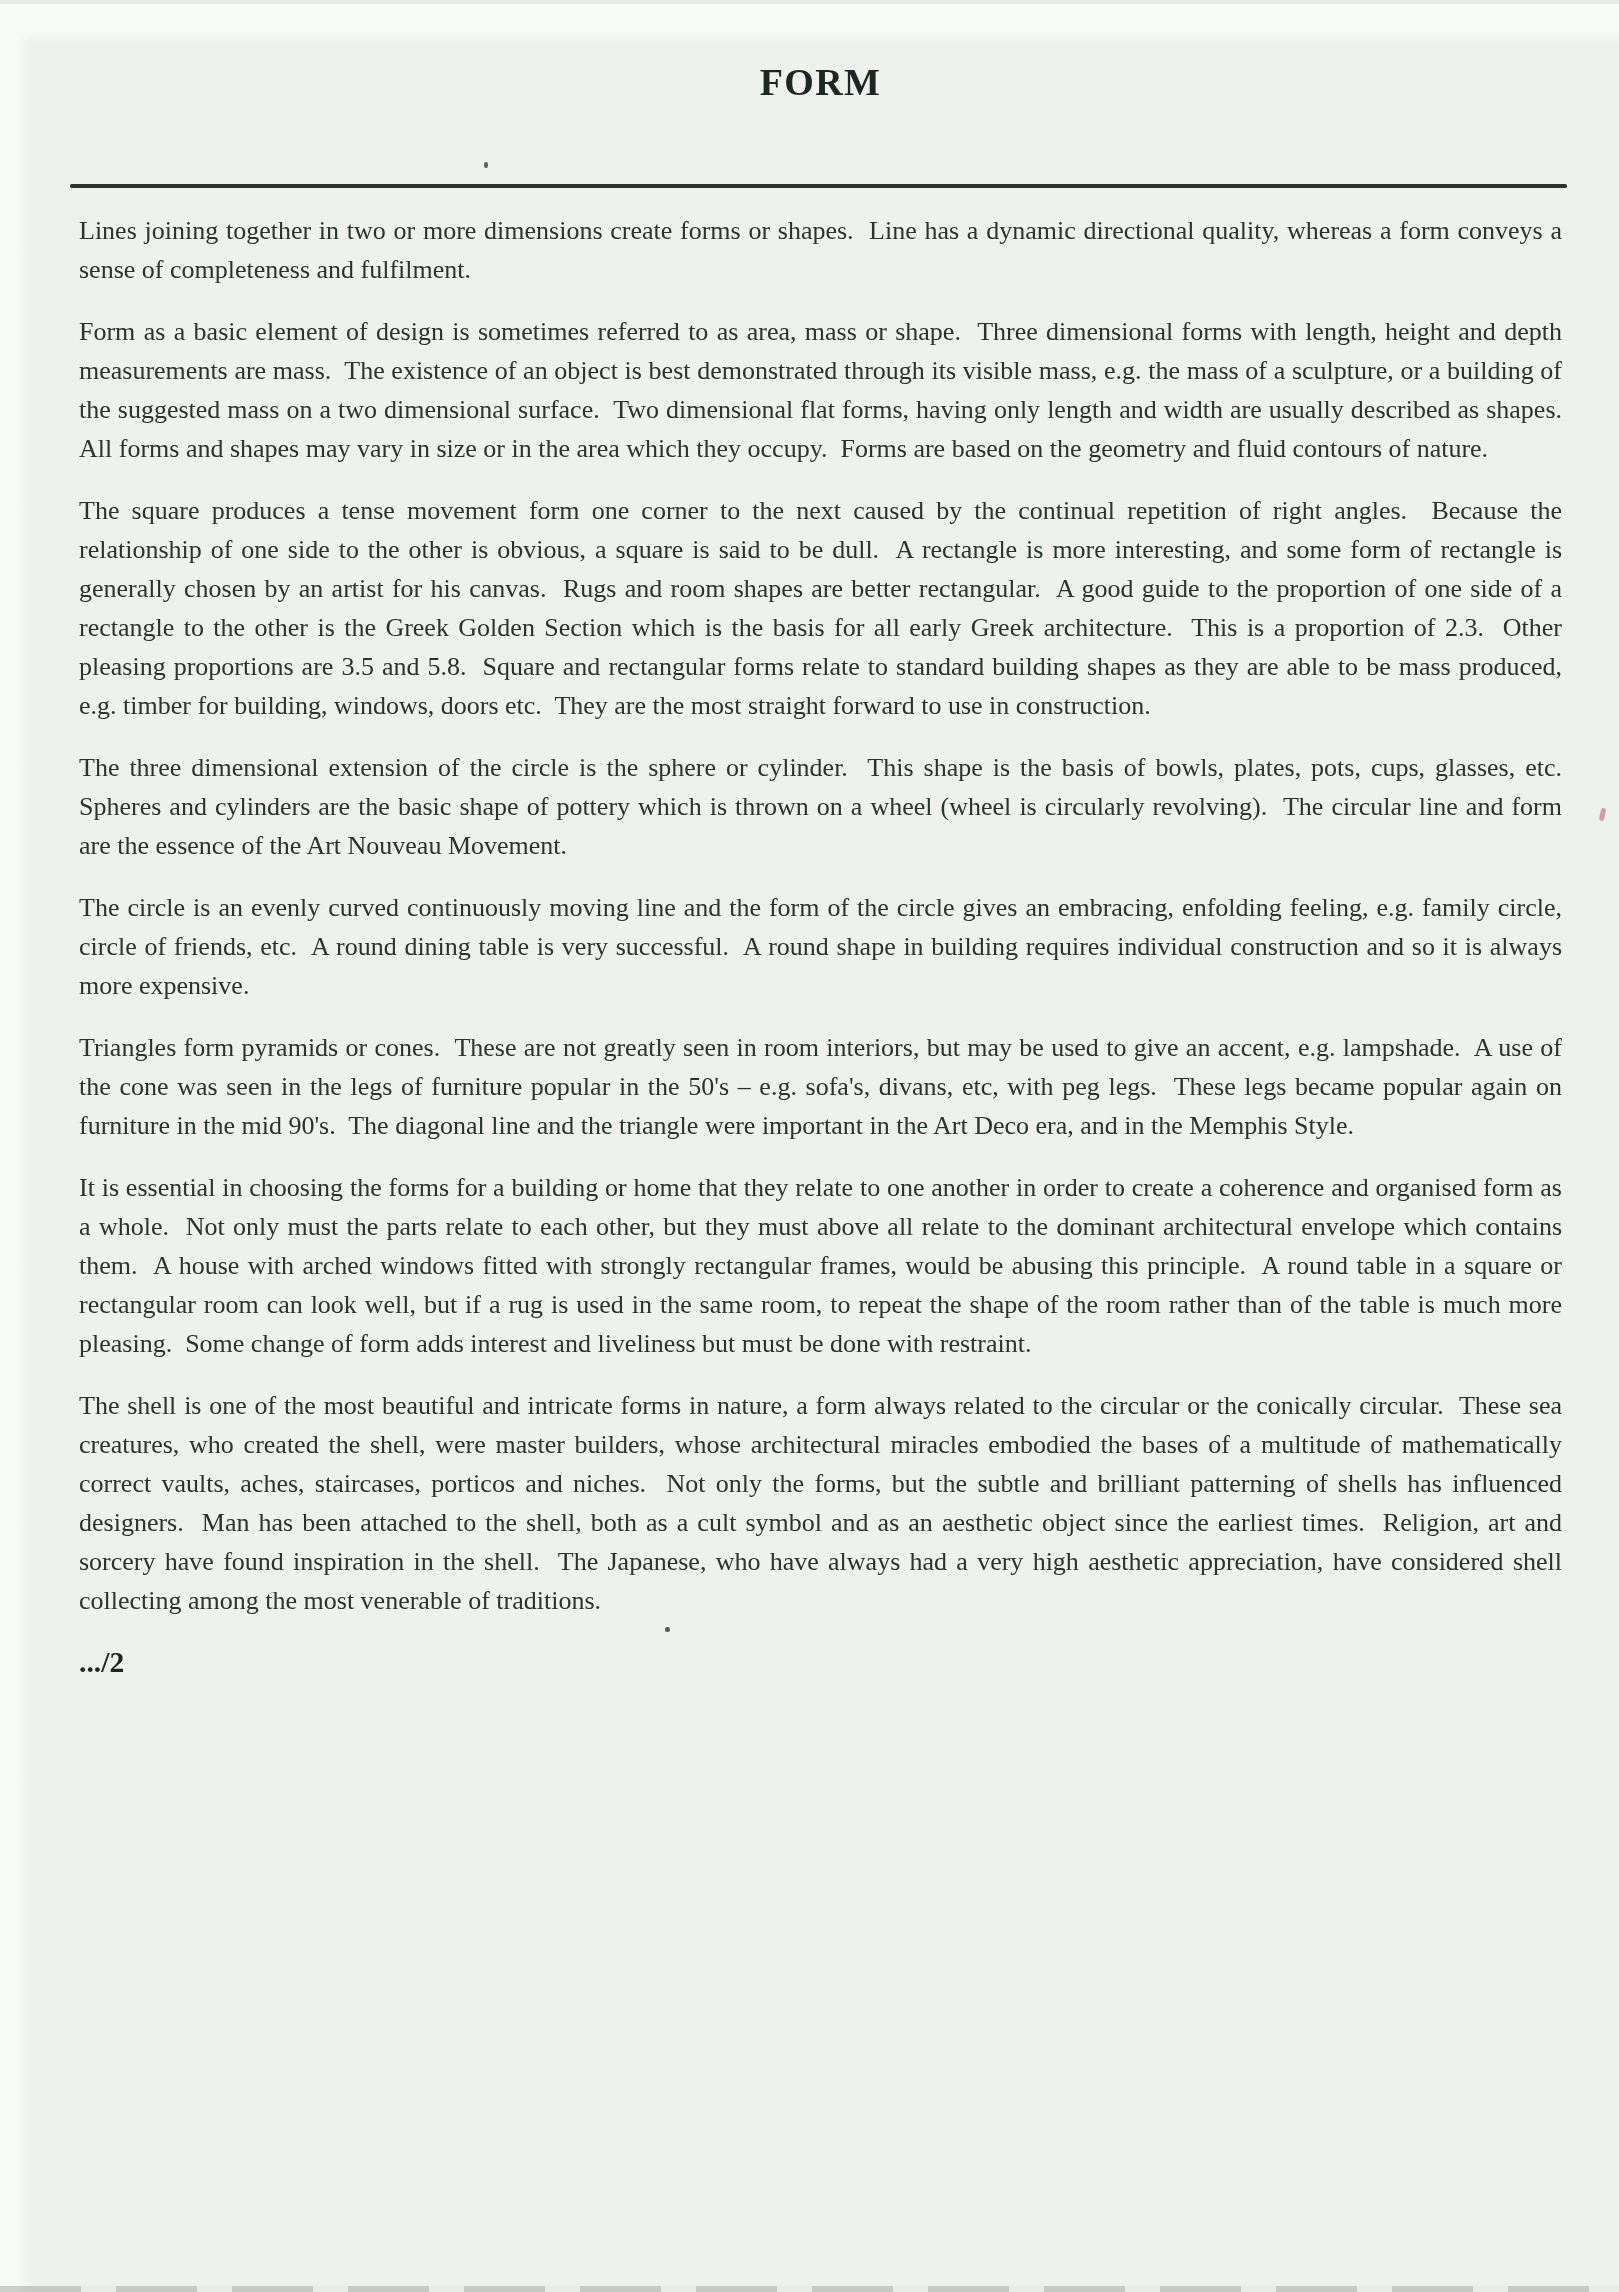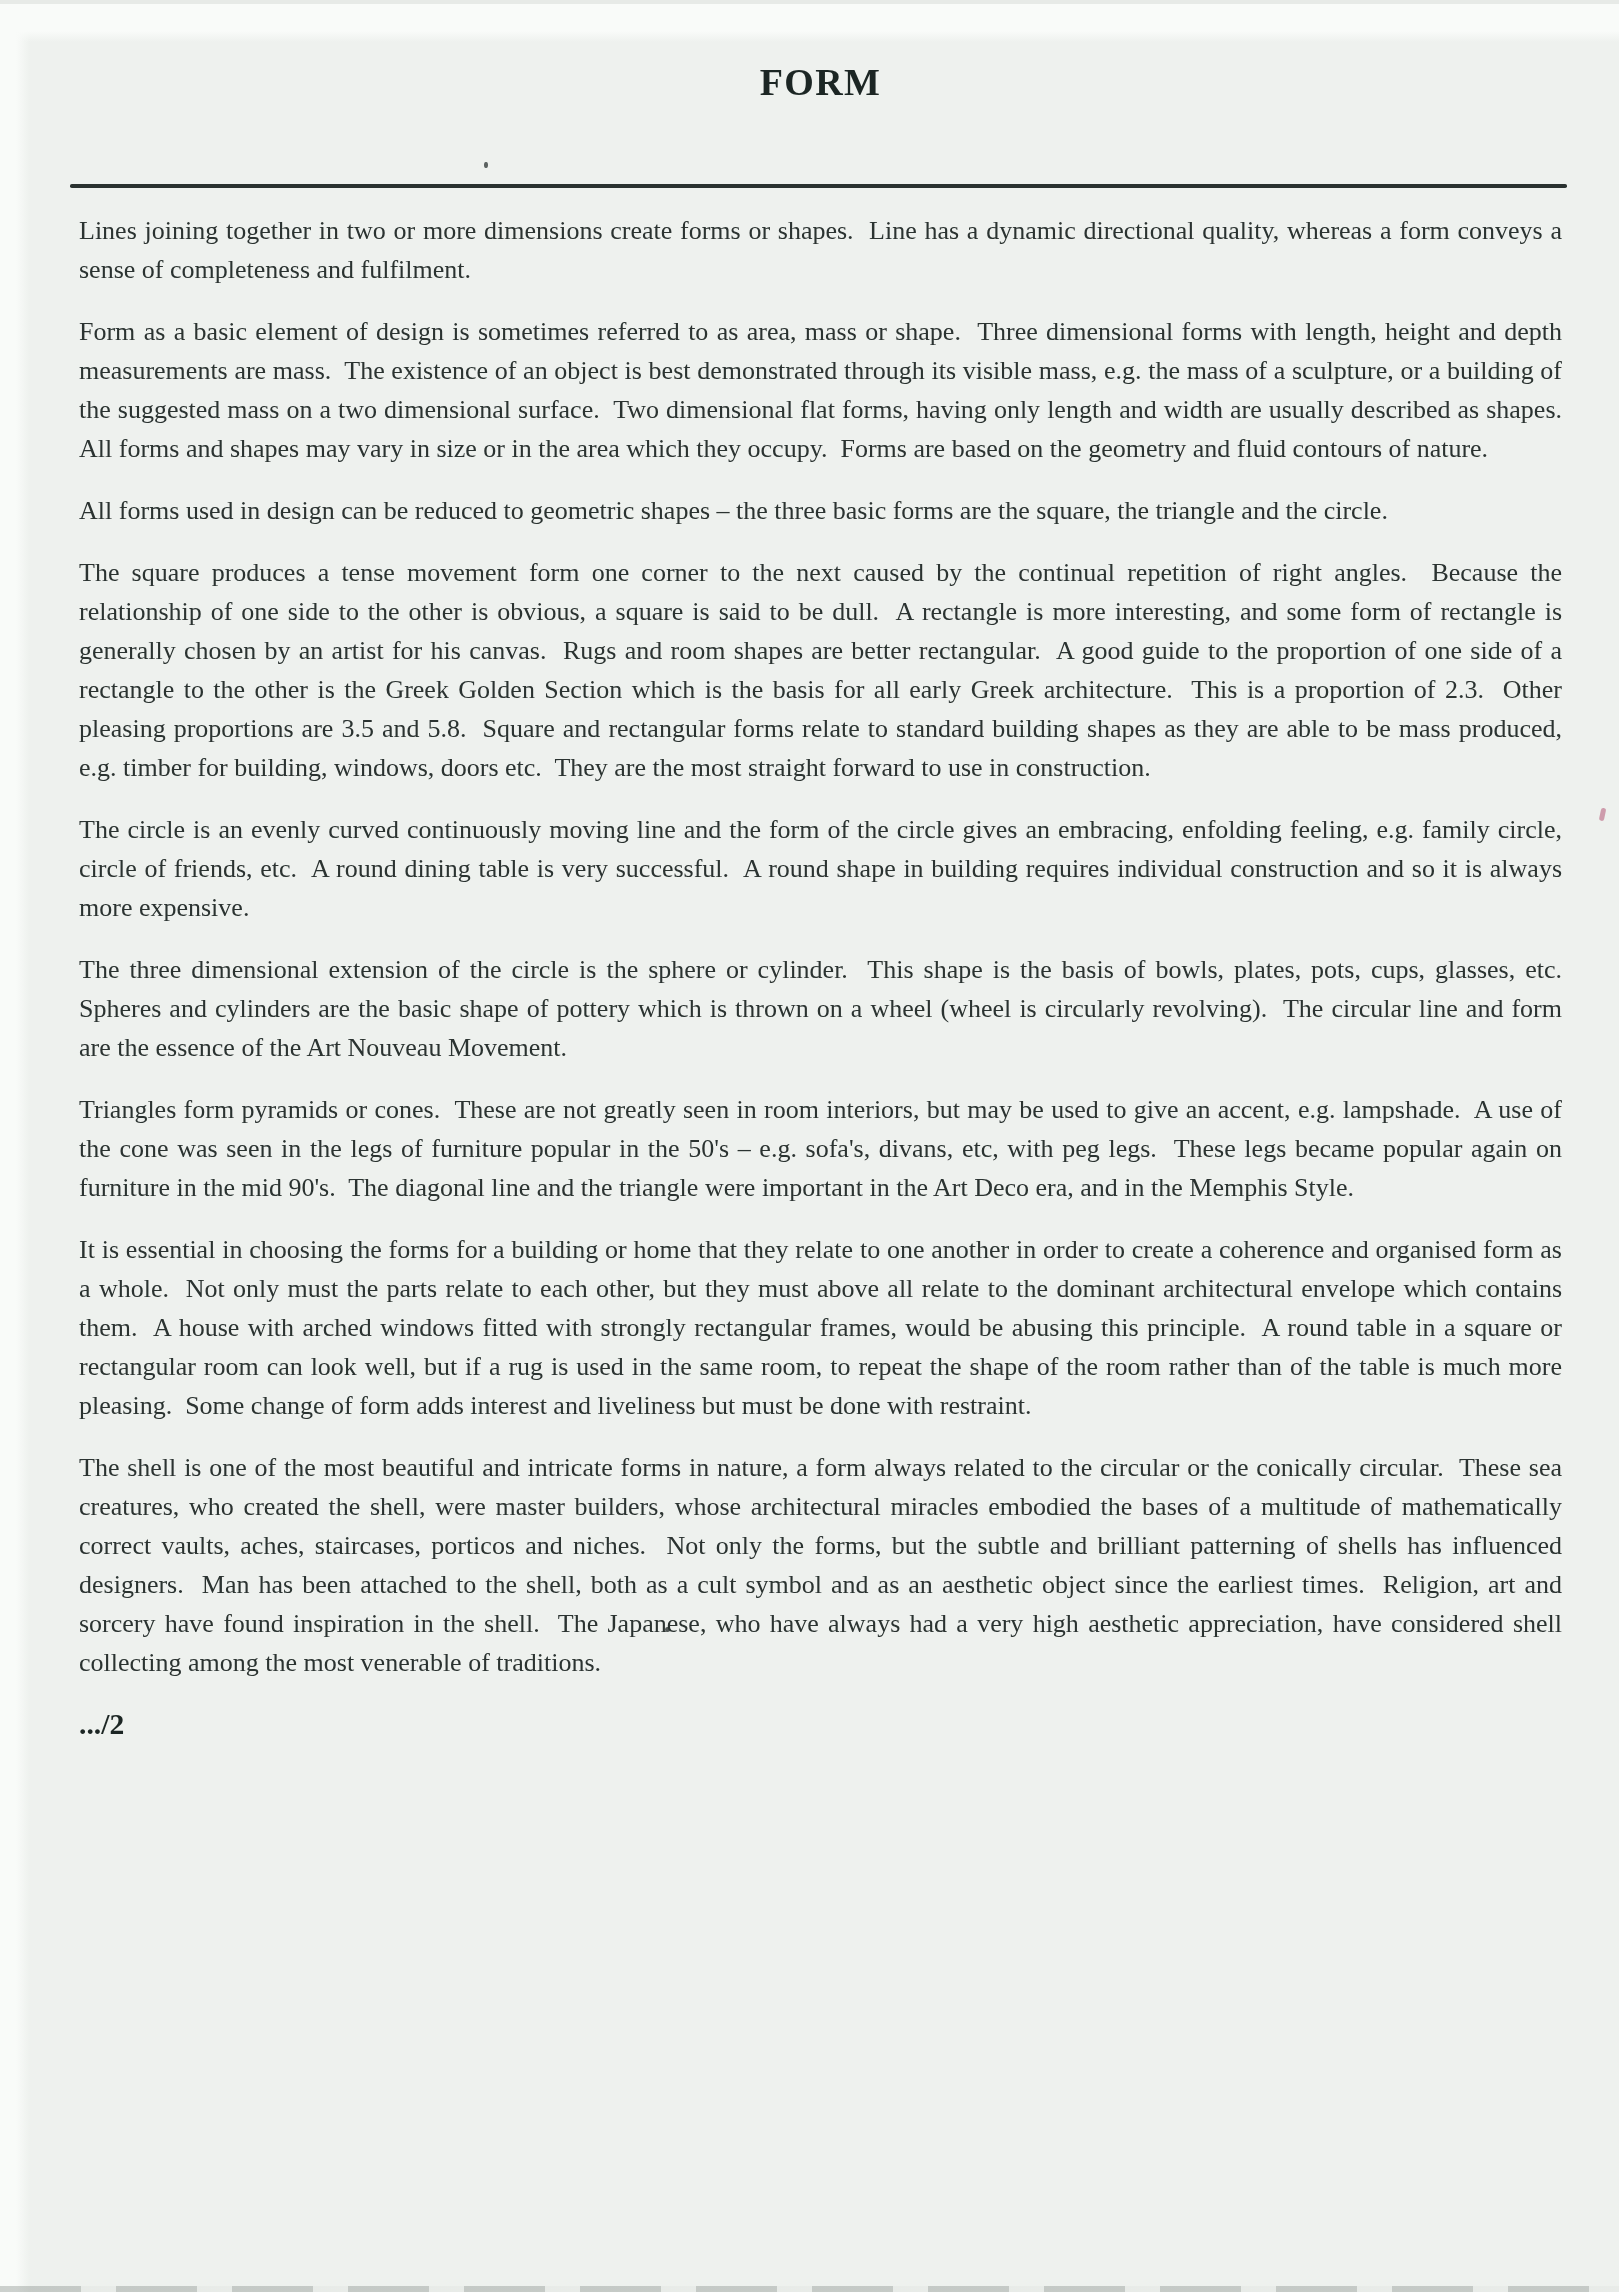--- a/index.html
+++ b/index.html
@@ -98,24 +98,23 @@
 <div class="page">
   <div class="content">
 
     <h1 class="doc-title">FORM</h1>
 
     <div class="rule"></div>
 
     <div class="body-text">
       <p>Lines joining together in two or more dimensions create forms or shapes.  Line has a dynamic directional quality, whereas a form conveys a sense of completeness and fulfilment.</p>
       <p>Form as a basic element of design is sometimes referred to as area, mass or shape.  Three dimensional forms with length, height and depth measurements are mass.  The existence of an object is best demonstrated through its visible mass, e.g. the mass of a sculpture, or a building of the suggested mass on a two dimensional surface.  Two dimensional flat forms, having only length and width are usually described as shapes.  All forms and shapes may vary in size or in the area which they occupy.  Forms are based on the geometry and fluid contours of nature.</p>
-      <p>All forms used in design can be reduced to geometric shapes – the three basic forms are the square, the triangle and the circle.</p>
       <p>The square produces a tense movement form one corner to the next caused by the continual repetition of right angles.  Because the relationship of one side to the other is obvious, a square is said to be dull.  A rectangle is more interesting, and some form of rectangle is generally chosen by an artist for his canvas.  Rugs and room shapes are better rectangular.  A good guide to the proportion of one side of a rectangle to the other is the Greek Golden Section which is the basis for all early Greek architecture.  This is a proportion of 2.3.  Other pleasing proportions are 3.5 and 5.8.  Square and rectangular forms relate to standard building shapes as they are able to be mass produced, e.g. timber for building, windows, doors etc.  They are the most straight forward to use in construction.</p>
+      <p>The three dimensional extension of the circle is the sphere or cylinder.  This shape is the basis of bowls, plates, pots, cups, glasses, etc.  Spheres and cylinders are the basic shape of pottery which is thrown on a wheel (wheel is circularly revolving).  The circular line and form are the essence of the Art Nouveau Movement.</p>
       <p>The circle is an evenly curved continuously moving line and the form of the circle gives an embracing, enfolding feeling, e.g. family circle, circle of friends, etc.  A round dining table is very successful.  A round shape in building requires individual construction and so it is always more expensive.</p>
-      <p>The three dimensional extension of the circle is the sphere or cylinder.  This shape is the basis of bowls, plates, pots, cups, glasses, etc.  Spheres and cylinders are the basic shape of pottery which is thrown on a wheel (wheel is circularly revolving).  The circular line and form are the essence of the Art Nouveau Movement.</p>
       <p>Triangles form pyramids or cones.  These are not greatly seen in room interiors, but may be used to give an accent, e.g. lampshade.  A use of the cone was seen in the legs of furniture popular in the 50's – e.g. sofa's, divans, etc, with peg legs.  These legs became popular again on furniture in the mid 90's.  The diagonal line and the triangle were important in the Art Deco era, and in the Memphis Style.</p>
       <p>It is essential in choosing the forms for a building or home that they relate to one another in order to create a coherence and organised form as a whole.  Not only must the parts relate to each other, but they must above all relate to the dominant architectural envelope which contains them.  A house with arched windows fitted with strongly rectangular frames, would be abusing this principle.  A round table in a square or rectangular room can look well, but if a rug is used in the same room, to repeat the shape of the room rather than of the table is much more pleasing.  Some change of form adds interest and liveliness but must be done with restraint.</p>
       <p>The shell is one of the most beautiful and intricate forms in nature, a form always related to the circular or the conically circular.  These sea creatures, who created the shell, were master builders, whose architectural miracles embodied the bases of a multitude of mathematically correct vaults, aches, staircases, porticos and niches.  Not only the forms, but the subtle and brilliant patterning of shells has influenced designers.  Man has been attached to the shell, both as a cult symbol and as an aesthetic object since the earliest times.  Religion, art and sorcery have found inspiration in the shell.  The Japanese, who have always had a very high aesthetic appreciation, have considered shell collecting among the most venerable of traditions.</p>
     </div>
 
     <div class="page-footer">.../2</div>
   </div>
 
   <span class="speck speck-above-rule"></span>
   <span class="speck speck-under-style"></span>

